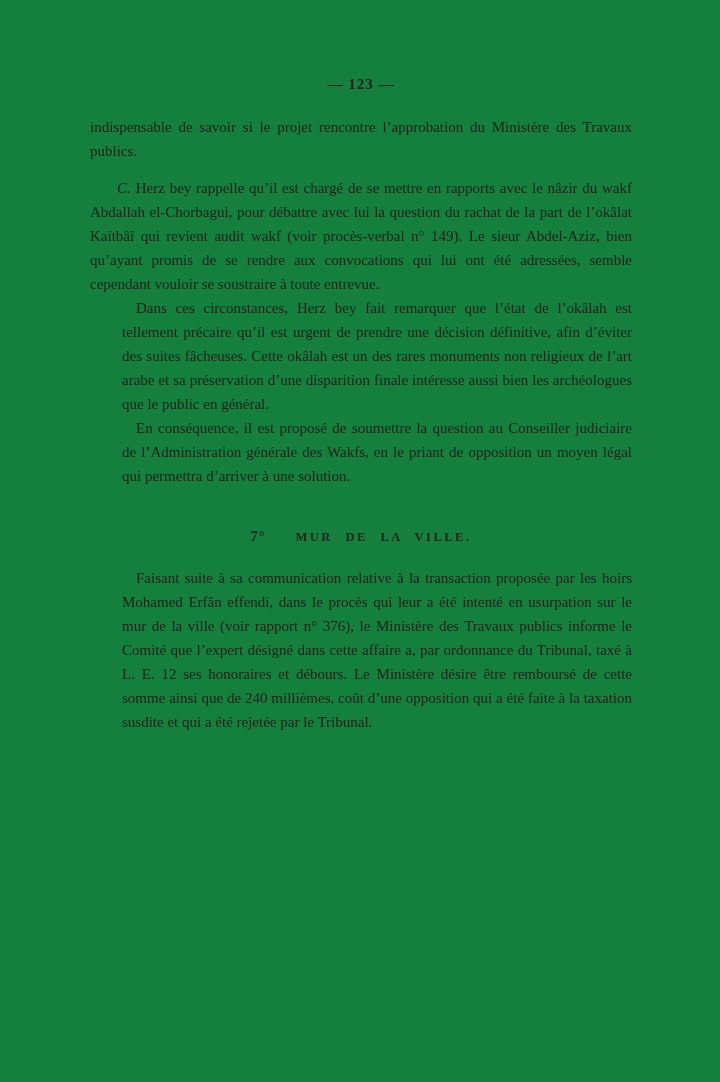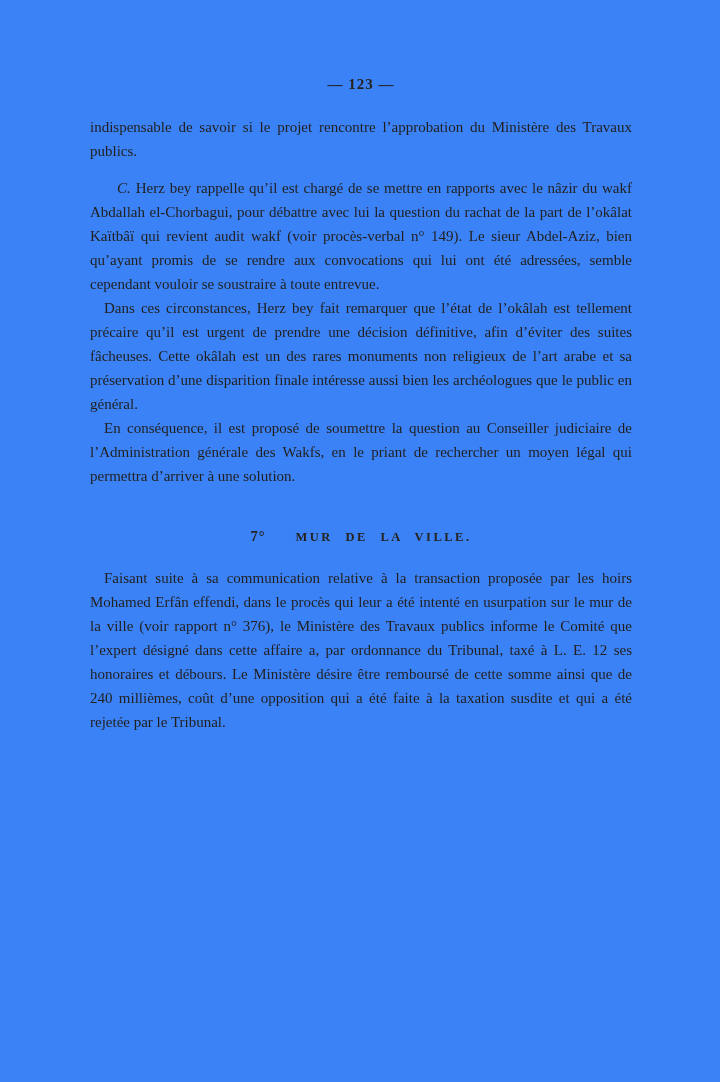--- a/index.html
+++ b/index.html
@@ -5,21 +5,21 @@
   html, body {
     margin: 0;
     padding: 0;
     background: #fbfaf7;
   }
   .page {
     position: relative;
     width: 720px;
     height: 1082px;
     margin: 0 auto;
-    background: #3b82f6;
+    background: #15803d;
     overflow: hidden;
     font-family: "Liberation Serif", "DejaVu Serif", serif;
     color: #221f1d;
     box-sizing: border-box;
     padding: 76px 88px 0 90px;
   }
   .page-number {
     text-align: center;
     font-size: 15px;
     font-weight: bold;
@@ -29,21 +29,21 @@
   }
   .body-text {
     font-size: 15px;
     line-height: 24px;
     text-align: justify;
   }
   .para {
     margin: 0;
   }
   .no-indent { text-indent: 0; }
-  .indent-sm { text-indent: 14px; }
+  .indent-sm { text-indent: 14px; margin-left: 32px; }
   .indent-lg { text-indent: 27px; }
   .space-before { margin-top: 13px; }
   .lead {
     font-style: italic;
     margin-right: 5px;
   }
   .section-heading {
     margin: 36px 0 17px 0;
     text-align: center;
     font-weight: bold;
@@ -73,20 +73,20 @@
   <div class="body-text">
 
     <p class="para no-indent">indispensable de savoir si le projet rencontre l’approbation du Ministère des Travaux publics.</p>
 
 
     <p class="para indent-lg space-before"><span class="lead">C.</span><span>Herz bey rappelle qu’il est chargé de se mettre en rapports avec le nâzir du wakf Abdallah el-Chorbagui, pour débattre avec lui la question du rachat de la part de l’okâlat Kaïtbâï qui revient audit wakf (voir procès-verbal n° 149). Le sieur Abdel-Aziz, bien qu’ayant promis de se rendre aux convocations qui lui ont été adressées, semble cependant vouloir se soustraire à toute entrevue.</span></p>
 
     <p class="para indent-sm">Dans ces circonstances, Herz bey fait remarquer que l’état de l’okâlah est tellement précaire qu’il est urgent de prendre une décision définitive, afin d’éviter des suites fâcheuses. Cette okâlah est un des rares monuments non religieux de l’art arabe et sa préservation d’une disparition finale intéresse aussi bien les archéologues que le public en général.</p>
 
 
-    <p class="para indent-sm">En conséquence, il est proposé de soumettre la question au Conseiller judiciaire de l’Administration générale des Wakfs, en le priant de rechercher un moyen légal qui permettra d’arriver à une solution.</p>
+    <p class="para indent-sm">En conséquence, il est proposé de soumettre la question au Conseiller judiciaire de l’Administration générale des Wakfs, en le priant de opposition un moyen légal qui permettra d’arriver à une solution.</p>
 
     <h2 class="section-heading"><span class="heading-num">7°</span><span class="heading-title">MUR DE LA VILLE.</span></h2>
 
     <p class="para indent-sm">Faisant suite à sa communication relative à la transaction proposée par les hoirs Mohamed Erfân effendi, dans le procès qui leur a été intenté en usurpation sur le mur de la ville (voir rapport n° 376), le Ministère des Travaux publics informe le Comité que l’expert désigné dans cette affaire a, par ordonnance du Tribunal, taxé à L. E. 12 ses honoraires et débours. Le Ministère désire être remboursé de cette somme ainsi que de 240 millièmes, coût d’une opposition qui a été faite à la taxation susdite et qui a été rejetée par le Tribunal.</p>
 
   </div>
 </div>
 
 </body></html>

